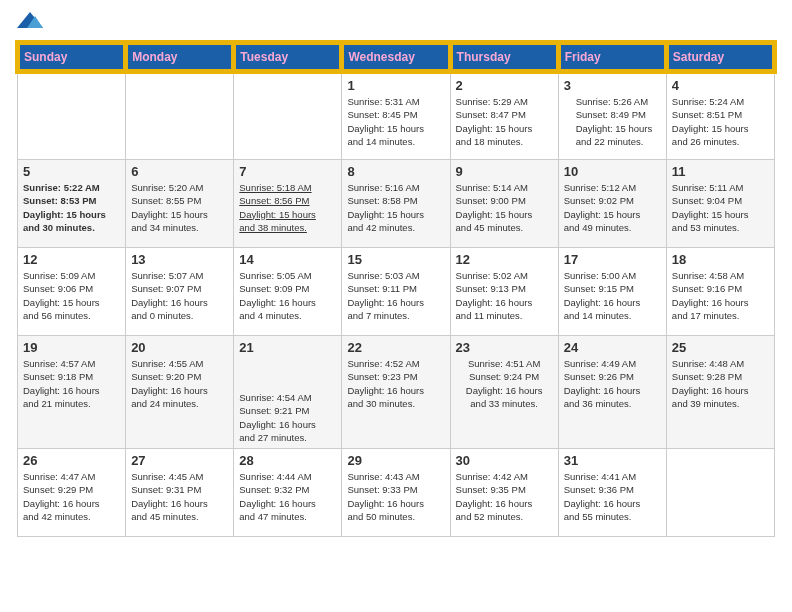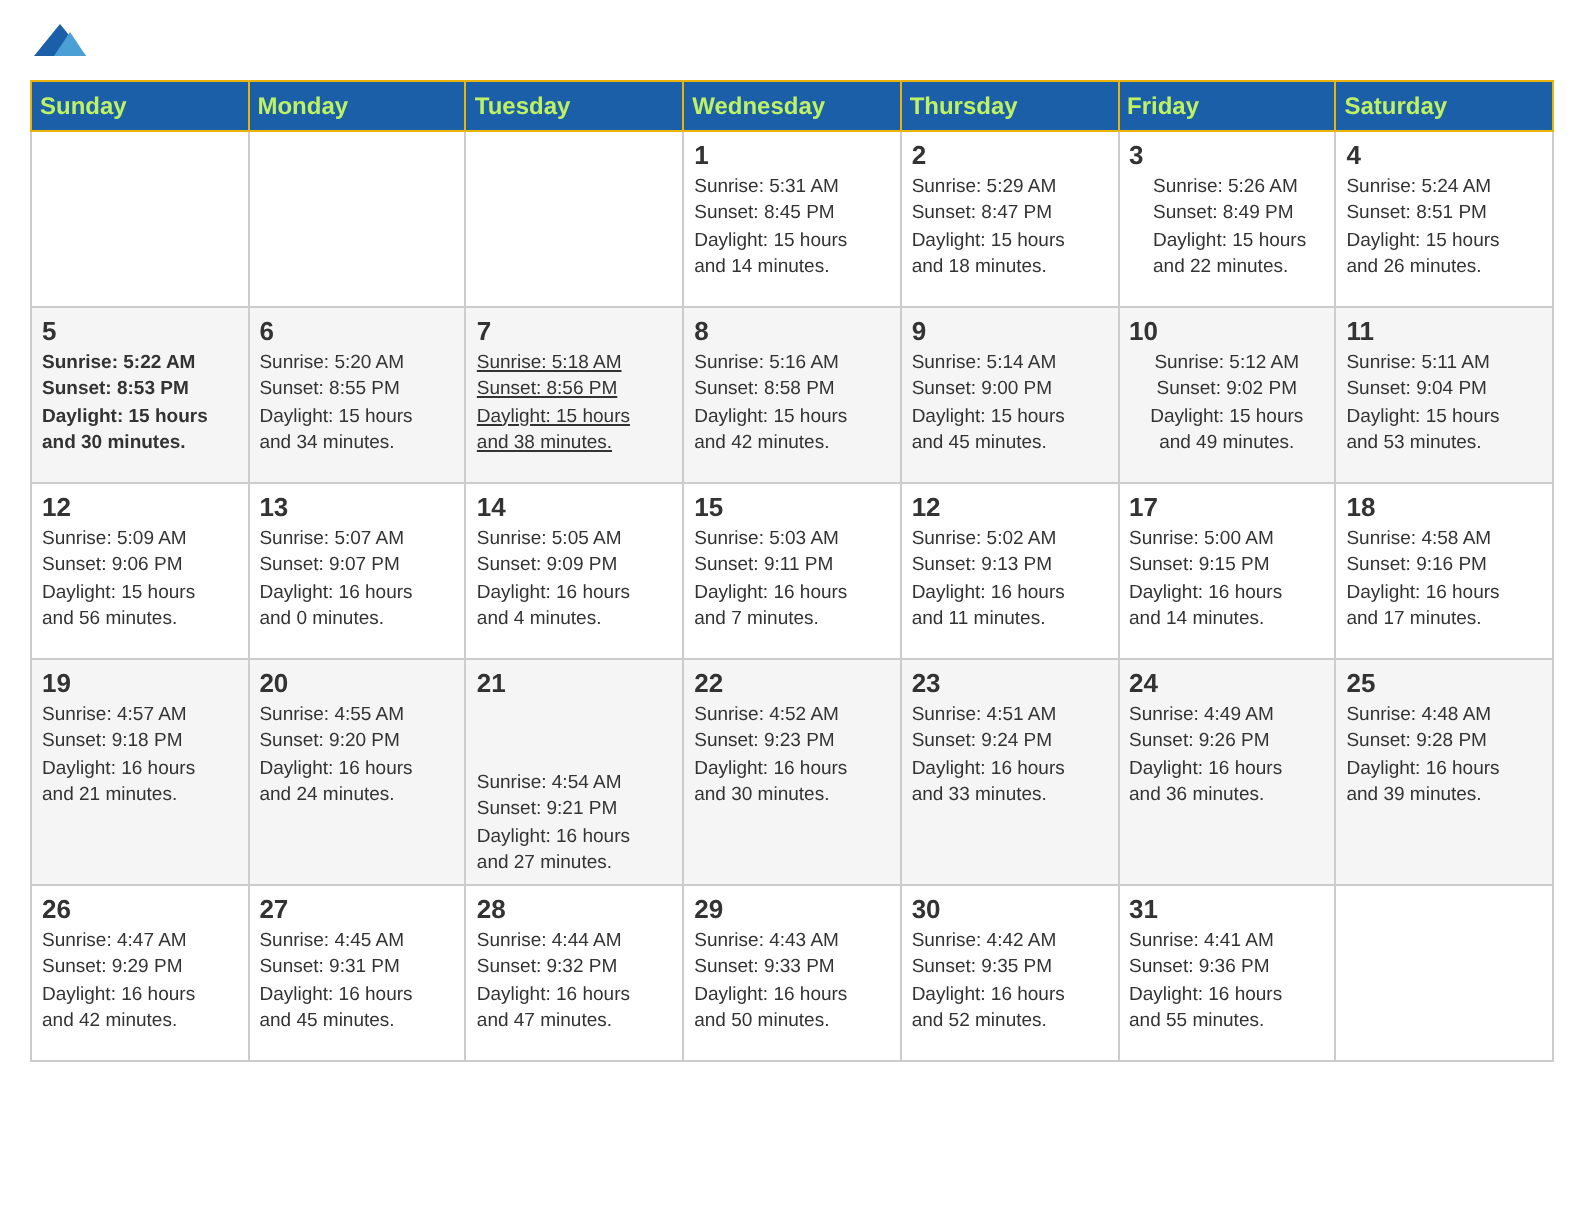--- a/index.html
+++ b/index.html
@@ -37,26 +37,26 @@
       font-size: 16px;
       color: #555;
     }
     table {
       width: 100%;
       border-collapse: collapse;
       table-layout: fixed;
     }
     thead tr th {
       background: #1a5fa8;
-      color: #bef264;
+      color: #f9a8d4;
       font-size: 12px;
       font-weight: bold;
       padding: 5px 4px;
       text-align: left;
-      border: 1px solid #eab308;
+      border: 5px solid #eab308;
     }
     tbody tr td {
       border: 1px solid #ccc;
       vertical-align: top;
       padding: 4px 5px;
       font-size: 10px;
       color: #333;
       height: 88px;
       background: #fff;
     }
@@ -174,21 +174,21 @@
         </td>
         <td>
           <div class="day-number">9</div>
           <div class="day-info" style="white-space: pre-line;">Sunrise: 5:14 AM
 Sunset: 9:00 PM
 Daylight: 15 hours
 and 45 minutes.</div>
         </td>
         <td>
           <div class="day-number">10</div>
-          <div class="day-info" style="white-space: pre-line; text-align: center;">Sunrise: 5:12 AM
+          <div class="day-info" style="white-space: pre-line;">Sunrise: 5:12 AM
 Sunset: 9:02 PM
 Daylight: 15 hours
 and 49 minutes.</div>
         </td>
         <td>
           <div class="day-number">11</div>
           <div class="day-info" style="white-space: pre-line;">Sunrise: 5:11 AM
 Sunset: 9:04 PM
 Daylight: 15 hours
 and 53 minutes.</div>
@@ -269,21 +269,21 @@
         </td>
         <td>
           <div class="day-number">22</div>
           <div class="day-info" style="white-space: pre-line;">Sunrise: 4:52 AM
 Sunset: 9:23 PM
 Daylight: 16 hours
 and 30 minutes.</div>
         </td>
         <td>
           <div class="day-number">23</div>
-          <div class="day-info" style="white-space: pre-line;">Sunrise: 4:51 AM
+          <div class="day-info" style="white-space: pre-line; text-align: center;">Sunrise: 4:51 AM
 Sunset: 9:24 PM
 Daylight: 16 hours
 and 33 minutes.</div>
         </td>
         <td>
           <div class="day-number">24</div>
           <div class="day-info" style="white-space: pre-line;">Sunrise: 4:49 AM
 Sunset: 9:26 PM
 Daylight: 16 hours
 and 36 minutes.</div>

